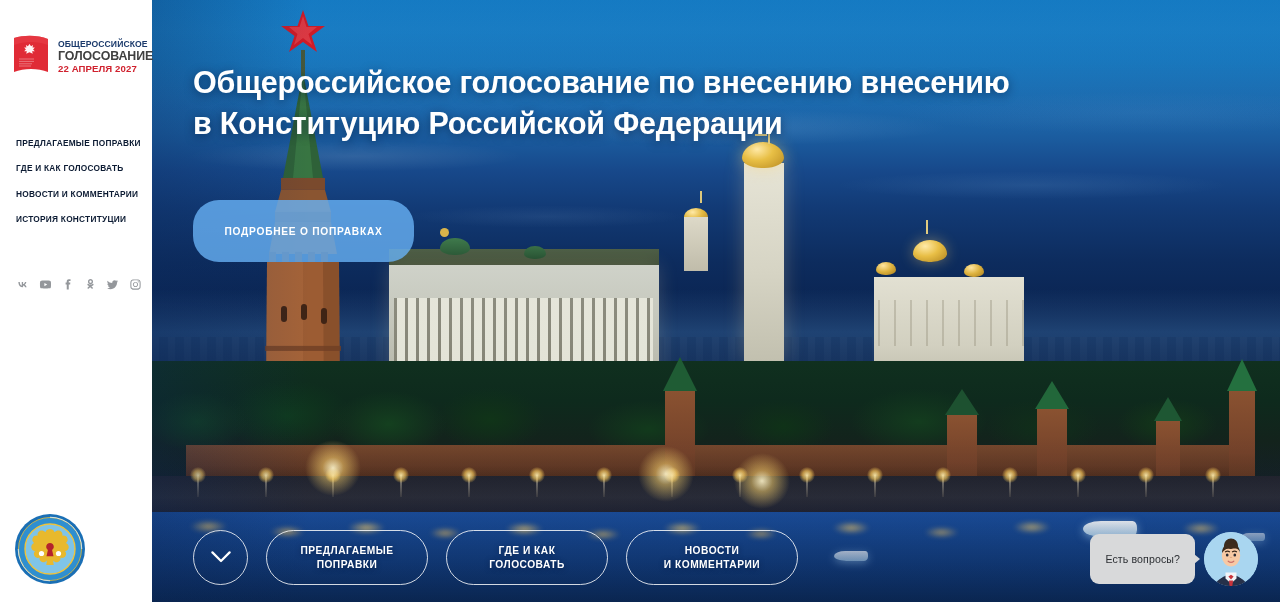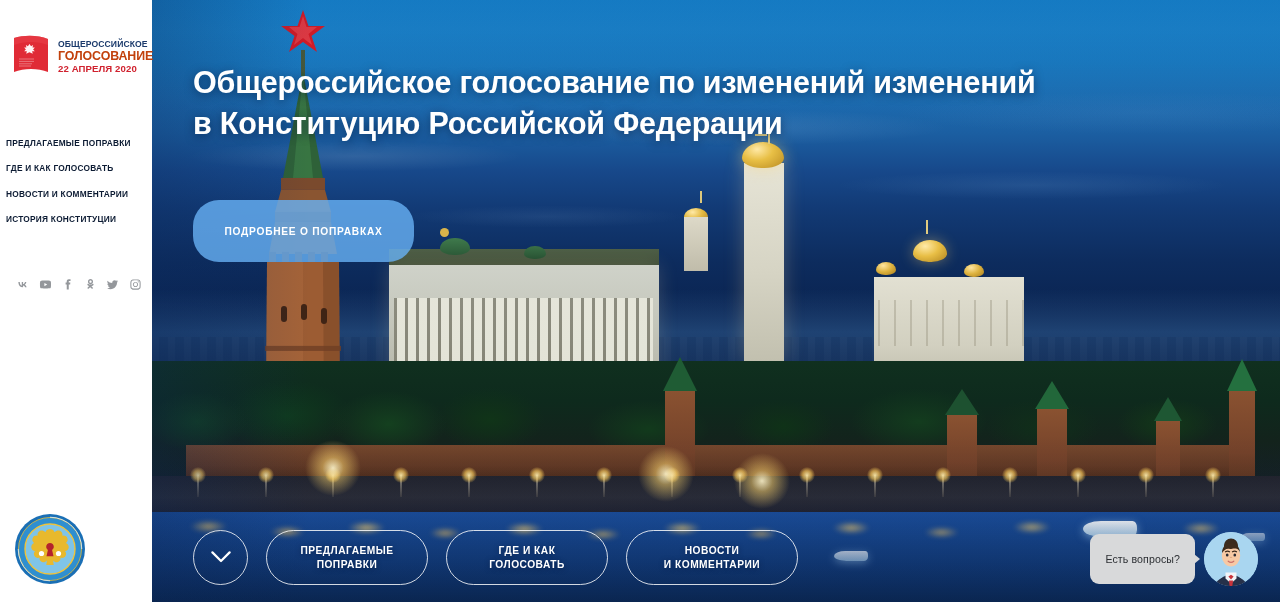--- a/index.html
+++ b/index.html
@@ -22,24 +22,24 @@
   }
   .logo {
     position:absolute; left:10px; top:34px;
     width:132px; height:46px;
     display:flex; align-items:center; gap:6px;
   }
   .logo-flag { position:relative; width:42px; height:46px; flex:0 0 42px; }
   .logo-flag svg { display:block; width:42px; height:46px; }
   .logo-text { display:flex; flex-direction:column; justify-content:center; line-height:1; }
   .logo-l1 { font-size:8.6px; font-weight:700; color:#1b3a6b; letter-spacing:.1px; }
-  .logo-l2 { font-size:12.4px; font-weight:700; color:#c2410c; letter-spacing:-.1px; margin-top:1px; }
+  .logo-l2 { font-size:12.4px; font-weight:700; color:#404040; letter-spacing:-.1px; margin-top:1px; }
   .logo-l3 { font-size:9.6px; font-weight:700; color:#d0212e; letter-spacing:.1px; margin-top:1.5px; }
 
-  .nav { position:absolute; left:6px; top:138px; width:128px; }
+  .nav { position:absolute; left:16px; top:138px; width:128px; }
   .nav-item {
     display:block;
     font-size:8.3px; font-weight:700; line-height:1.38;
     color:#0c1b33; letter-spacing:.25px;
     text-transform:uppercase; text-decoration:none;
     margin-bottom:14px; cursor:pointer;
   }
   .nav-item:last-child { margin-bottom:16px; }
 
   .socials { position:absolute; left:16px; top:278px; display:flex; gap:9.5px; align-items:center; }
@@ -293,21 +293,21 @@
             <path d="M9 0 L11.2 3.2 L14 1.4 L13.2 5 L16.4 5 L14 7.6 L16.4 10 L12.6 10 L13.6 13.6 L9 11.4 L4.4 13.6 L5.4 10 L1.6 10 L4 7.6 L1.6 5 L4.8 5 L4 1.4 L6.8 3.2 Z"></path>
           </g>
           <g stroke="#ffffff" stroke-width=".7" opacity=".5" fill="none">
             <path d="M9 25 L24 25 M9 27.4 L24 27.4 M9 29.8 L22 29.8 M9 32 L21 32"></path>
           </g>
         </svg>
       </span>
       <span class="logo-text">
         <span class="logo-l1">ОБЩЕРОССИЙСКОЕ</span>
         <span class="logo-l2">ГОЛОСОВАНИЕ</span>
-        <span class="logo-l3">22 АПРЕЛЯ 2020</span>
+        <span class="logo-l3">22 АПРЕЛЯ 2027</span>
       </span>
     </div>
 
     <nav class="nav">
       <a class="nav-item" href="#">ПРЕДЛАГАЕМЫЕ ПОПРАВКИ</a>
       <a class="nav-item" href="#">ГДЕ И КАК ГОЛОСОВАТЬ</a>
       <a class="nav-item" href="#">НОВОСТИ И КОММЕНТАРИИ</a>
       <a class="nav-item" href="#">ИСТОРИЯ КОНСТИТУЦИИ</a>
     </nav>
 
@@ -493,21 +493,21 @@
 
       <span class="boat" style="left:82.5%;top:86.5%;width:54px;height:16px"></span>
       <span class="boat" style="left:60.5%;top:91.5%;width:34px;height:10px;opacity:.75"></span>
       <span class="boat" style="left:96.5%;top:88.5%;width:24px;height:8px;opacity:.6"></span>
 
       <div class="photo-shade"></div>
     </div>
 
     <div class="hero-content">
       <h1 class="hero-title">
-        <span>Общероссийское голосование по изменений изменений</span><br>
+        <span>Общероссийское голосование по внесению внесению</span><br>
         <span>в Конституцию Российской Федерации</span>
       </h1>
 
       <button class="cta">ПОДРОБНЕЕ О ПОПРАВКАХ</button>
 
       <div class="pill-row">
         <button class="scroll-btn">
           <span>
             <svg viewBox="0 0 20 13">
                 <path d="M1.4 1.4 L10 10 L18.6 1.4" fill="none" stroke="#ffffff" stroke-width="2.2" stroke-linecap="round" stroke-linejoin="round"></path>

